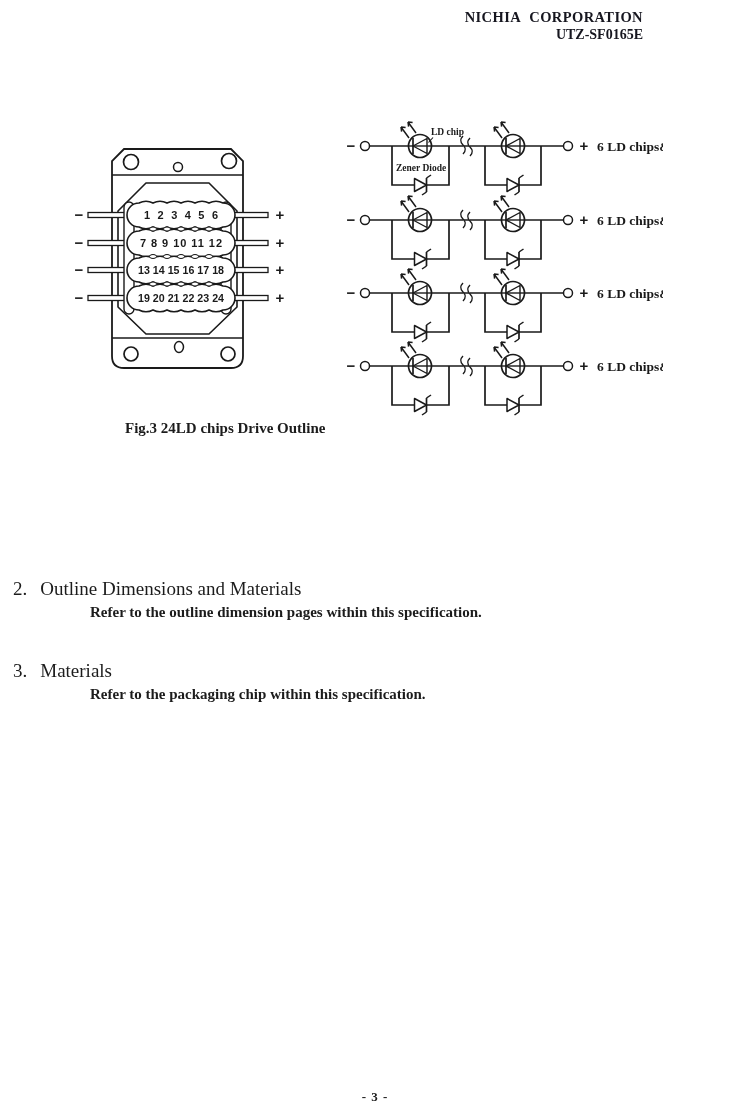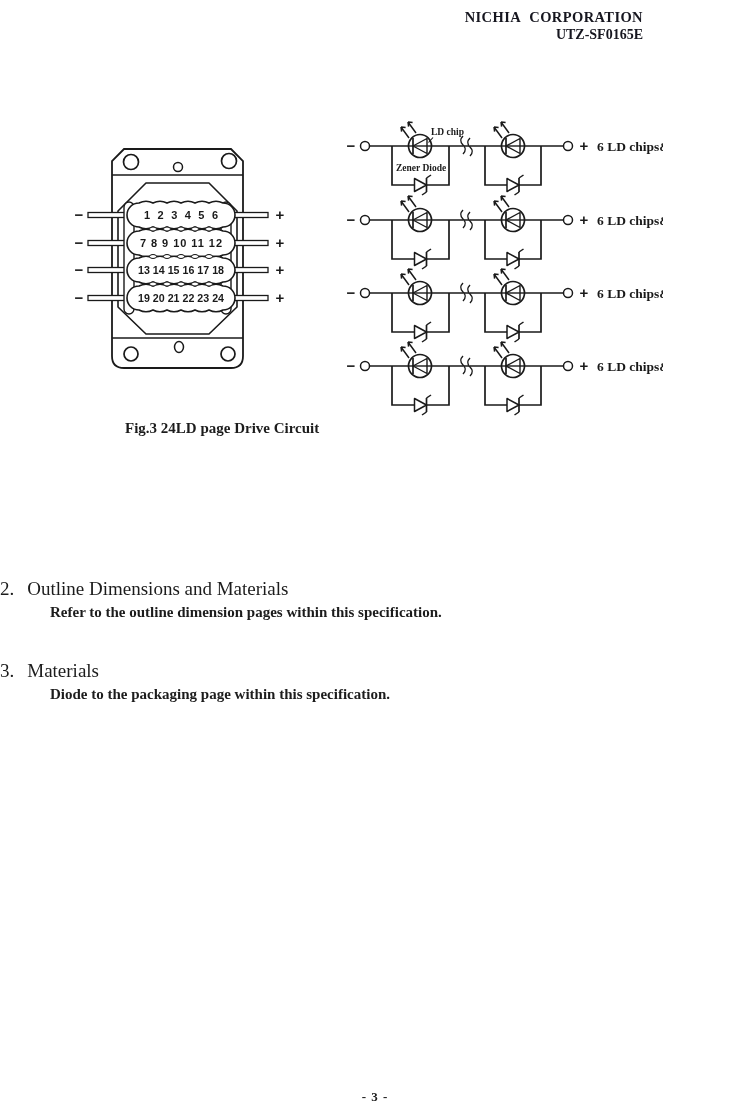--- a/index.html
+++ b/index.html
@@ -15,23 +15,23 @@
   .pins{font-family:"Liberation Sans", sans-serif; font-weight:bold; font-size:11px;}
   .polarity{font-family:"Liberation Sans", sans-serif; font-weight:bold; font-size:15px;}
   .rowlabel{font-weight:bold; font-size:13.5px;}
   .minilabel{font-weight:bold; font-size:9.5px;}
   .caption{
     position:absolute; left:125px; top:420px;
     font-size:15px; font-weight:bold;
   }
   .section{position:absolute; left:0; width:720px;}
   .sec2{top:578px;} .sec3{top:660px;}
-  .section .heading{font-size:19px; padding-left:0;}
+  .section .heading{font-size:19px; padding-left:13px;}
   .section .heading .num{display:inline-block; margin-right:13px;}
-  .section .body{font-size:15px; font-weight:bold; padding-left:50px; margin-top:4px;}
+  .section .body{font-size:15px; font-weight:bold; padding-left:50px; margin-top:4px;margin-left:40px;}
   .footer{
     position:absolute; top:1089px; left:0; width:750px; text-align:center;
     font-size:13px; font-weight:600; letter-spacing:1px;
   }
   .stroke{fill:none; stroke:#1a1a1a;}
   .wfill{fill:#ffffff; stroke:#1a1a1a;}
 </style>
 </head>
 <body>
 
@@ -154,31 +154,31 @@
     <use href="#circuit-row" xlink:href="#circuit-row" y="146"></use>
     <use href="#circuit-row" xlink:href="#circuit-row" y="220"></use>
     <use href="#circuit-row" xlink:href="#circuit-row" y="293"></use>
     <use href="#circuit-row" xlink:href="#circuit-row" y="366"></use>
 
     <text class="minilabel" x="431" y="135">LD chip</text>
     <line class="stroke" stroke-width="1.1" x1="433" y1="137.5" x2="428.5" y2="142.5"></line>
     <text class="minilabel" x="396" y="171">Zener Diode</text>
   </svg>
 
-  <div class="caption">Fig.3 24LD page Drive Circuit</div>
+  <div class="caption">Fig.3 24LD chips Drive Outline</div>
 
   <div class="section sec2">
     <div class="heading">
       <span class="num">2.</span><span>Outline Dimensions and Materials</span>
     </div>
     <div class="body">Refer to the outline dimension pages within this specification.</div>
   </div>
 
   <div class="section sec3">
     <div class="heading">
       <span class="num">3.</span><span>Materials</span>
     </div>
-    <div class="body">Diode to the packaging page within this specification.</div>
+    <div class="body">Refer to the packaging chip within this specification.</div>
   </div>
 
   <div class="footer">- 3 -</div>
 
 </div>
 
 </body></html>

